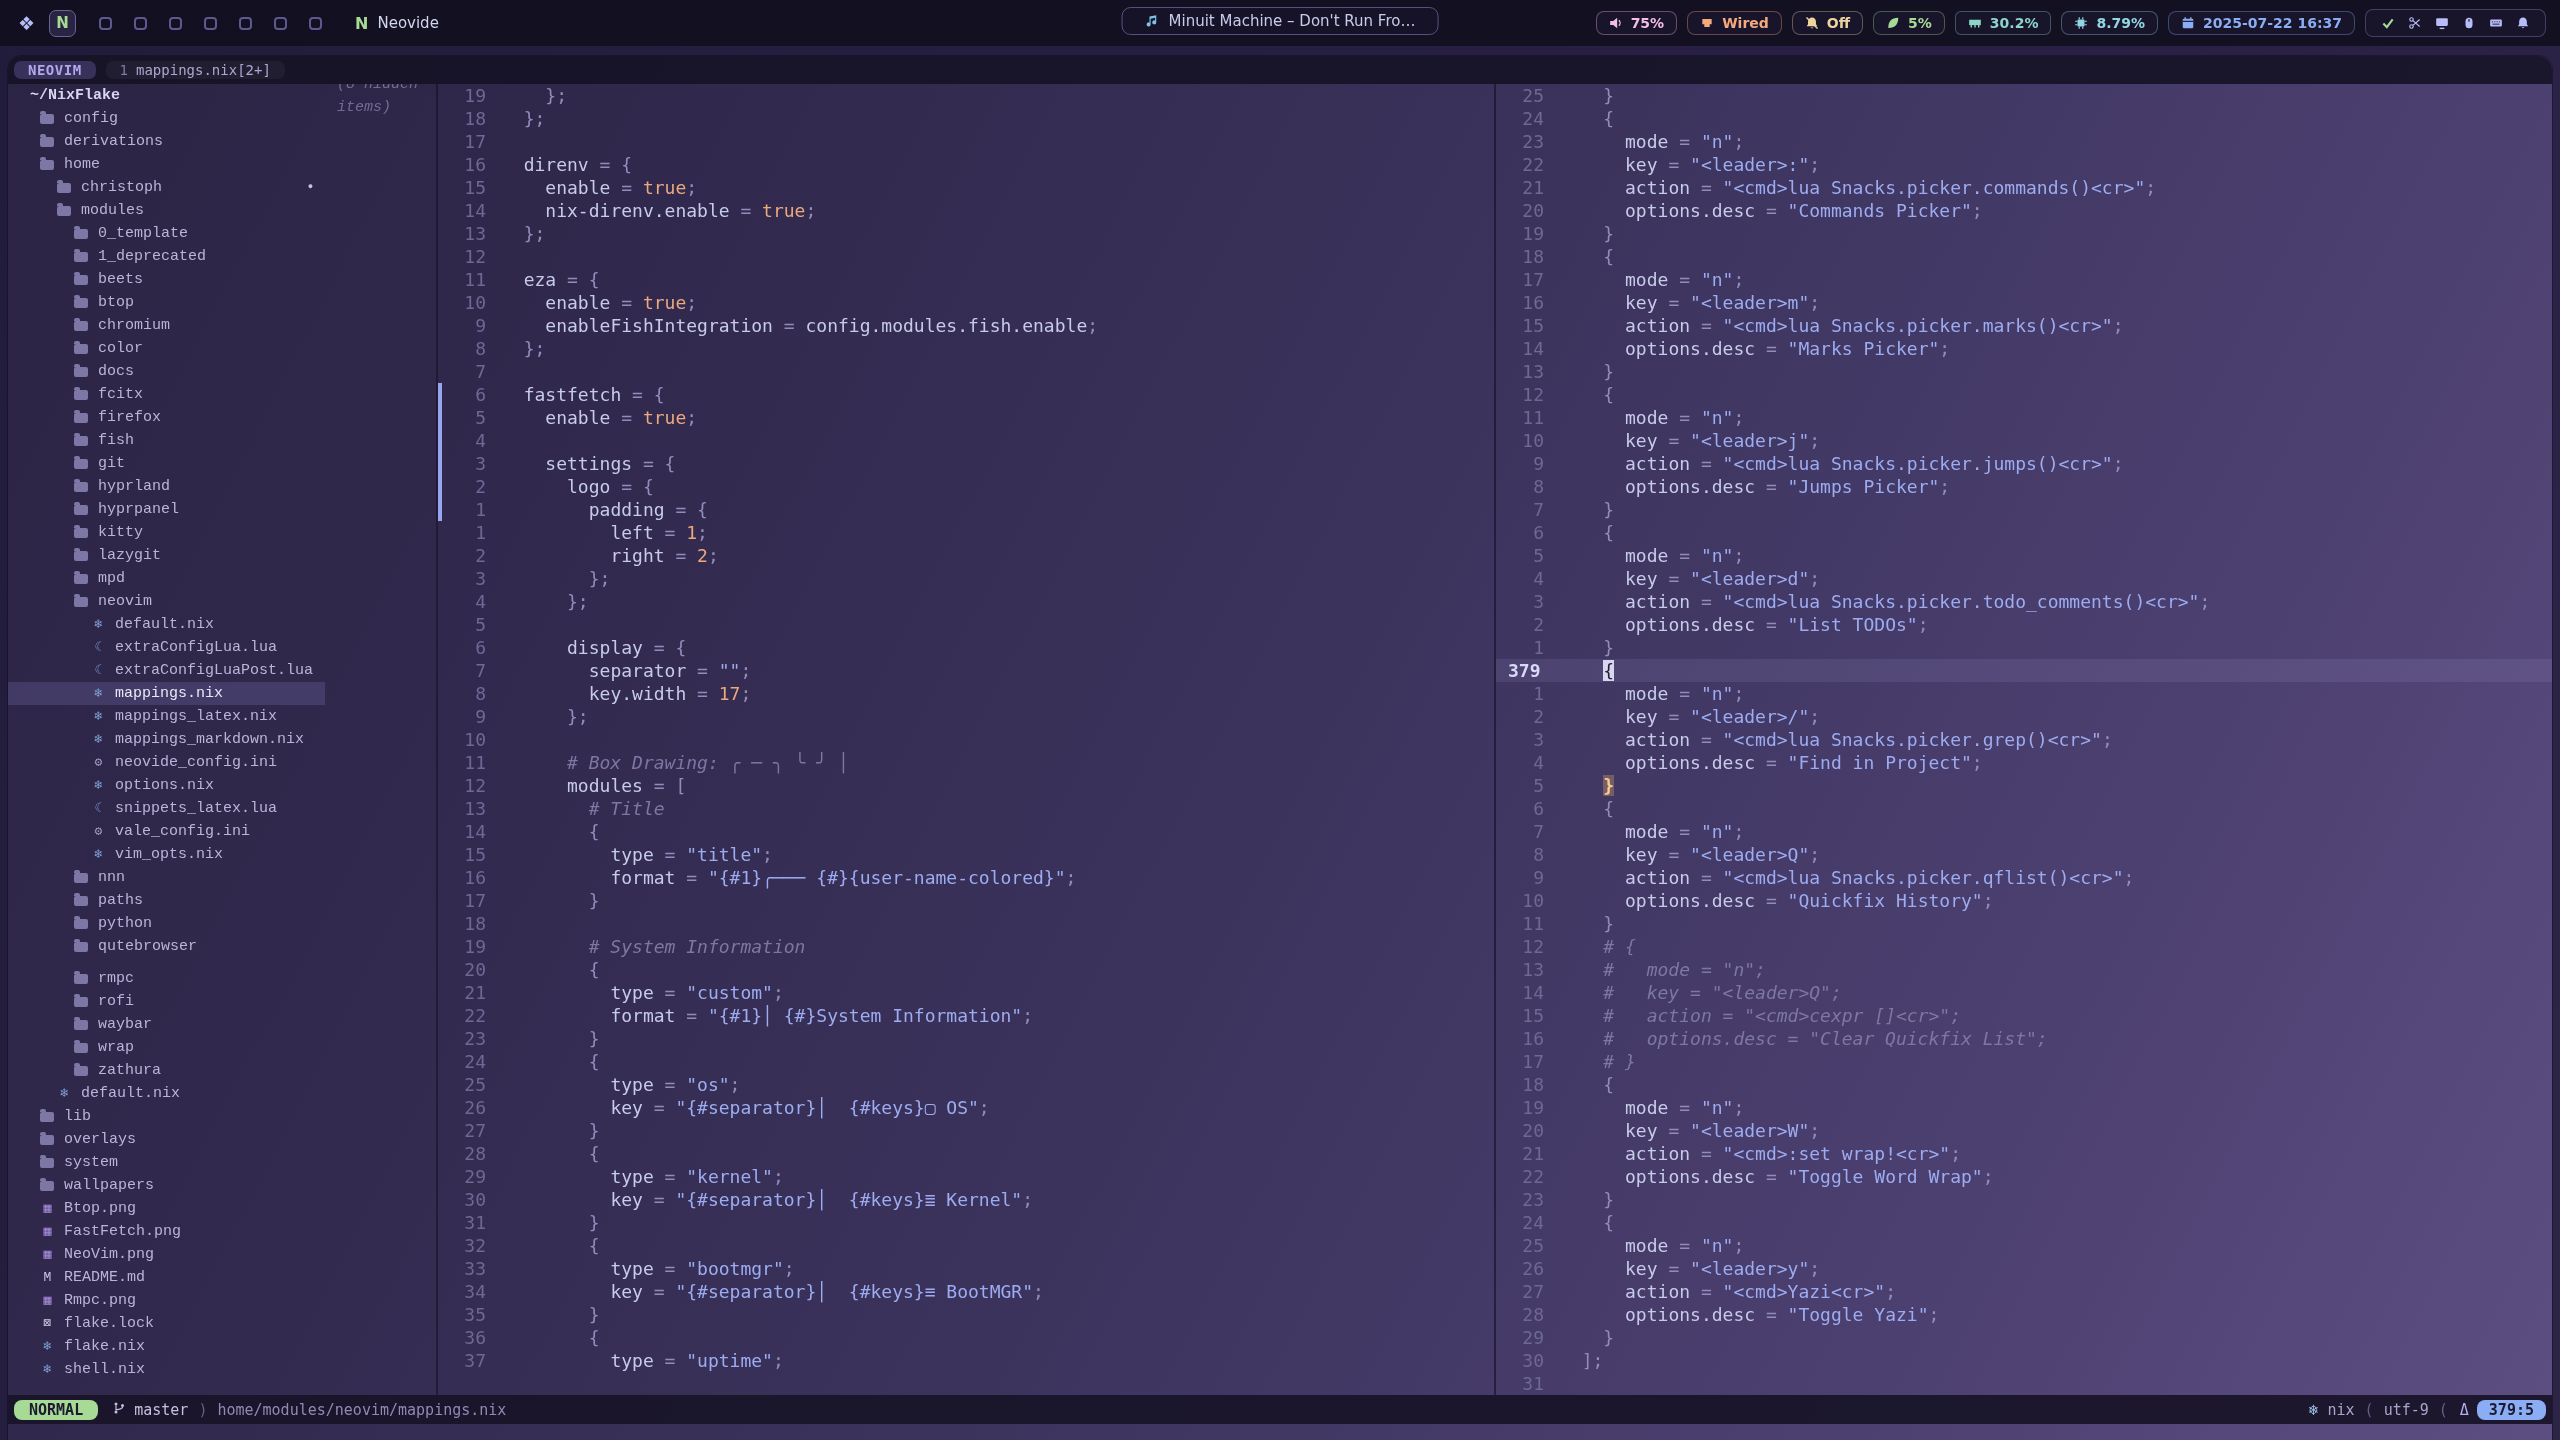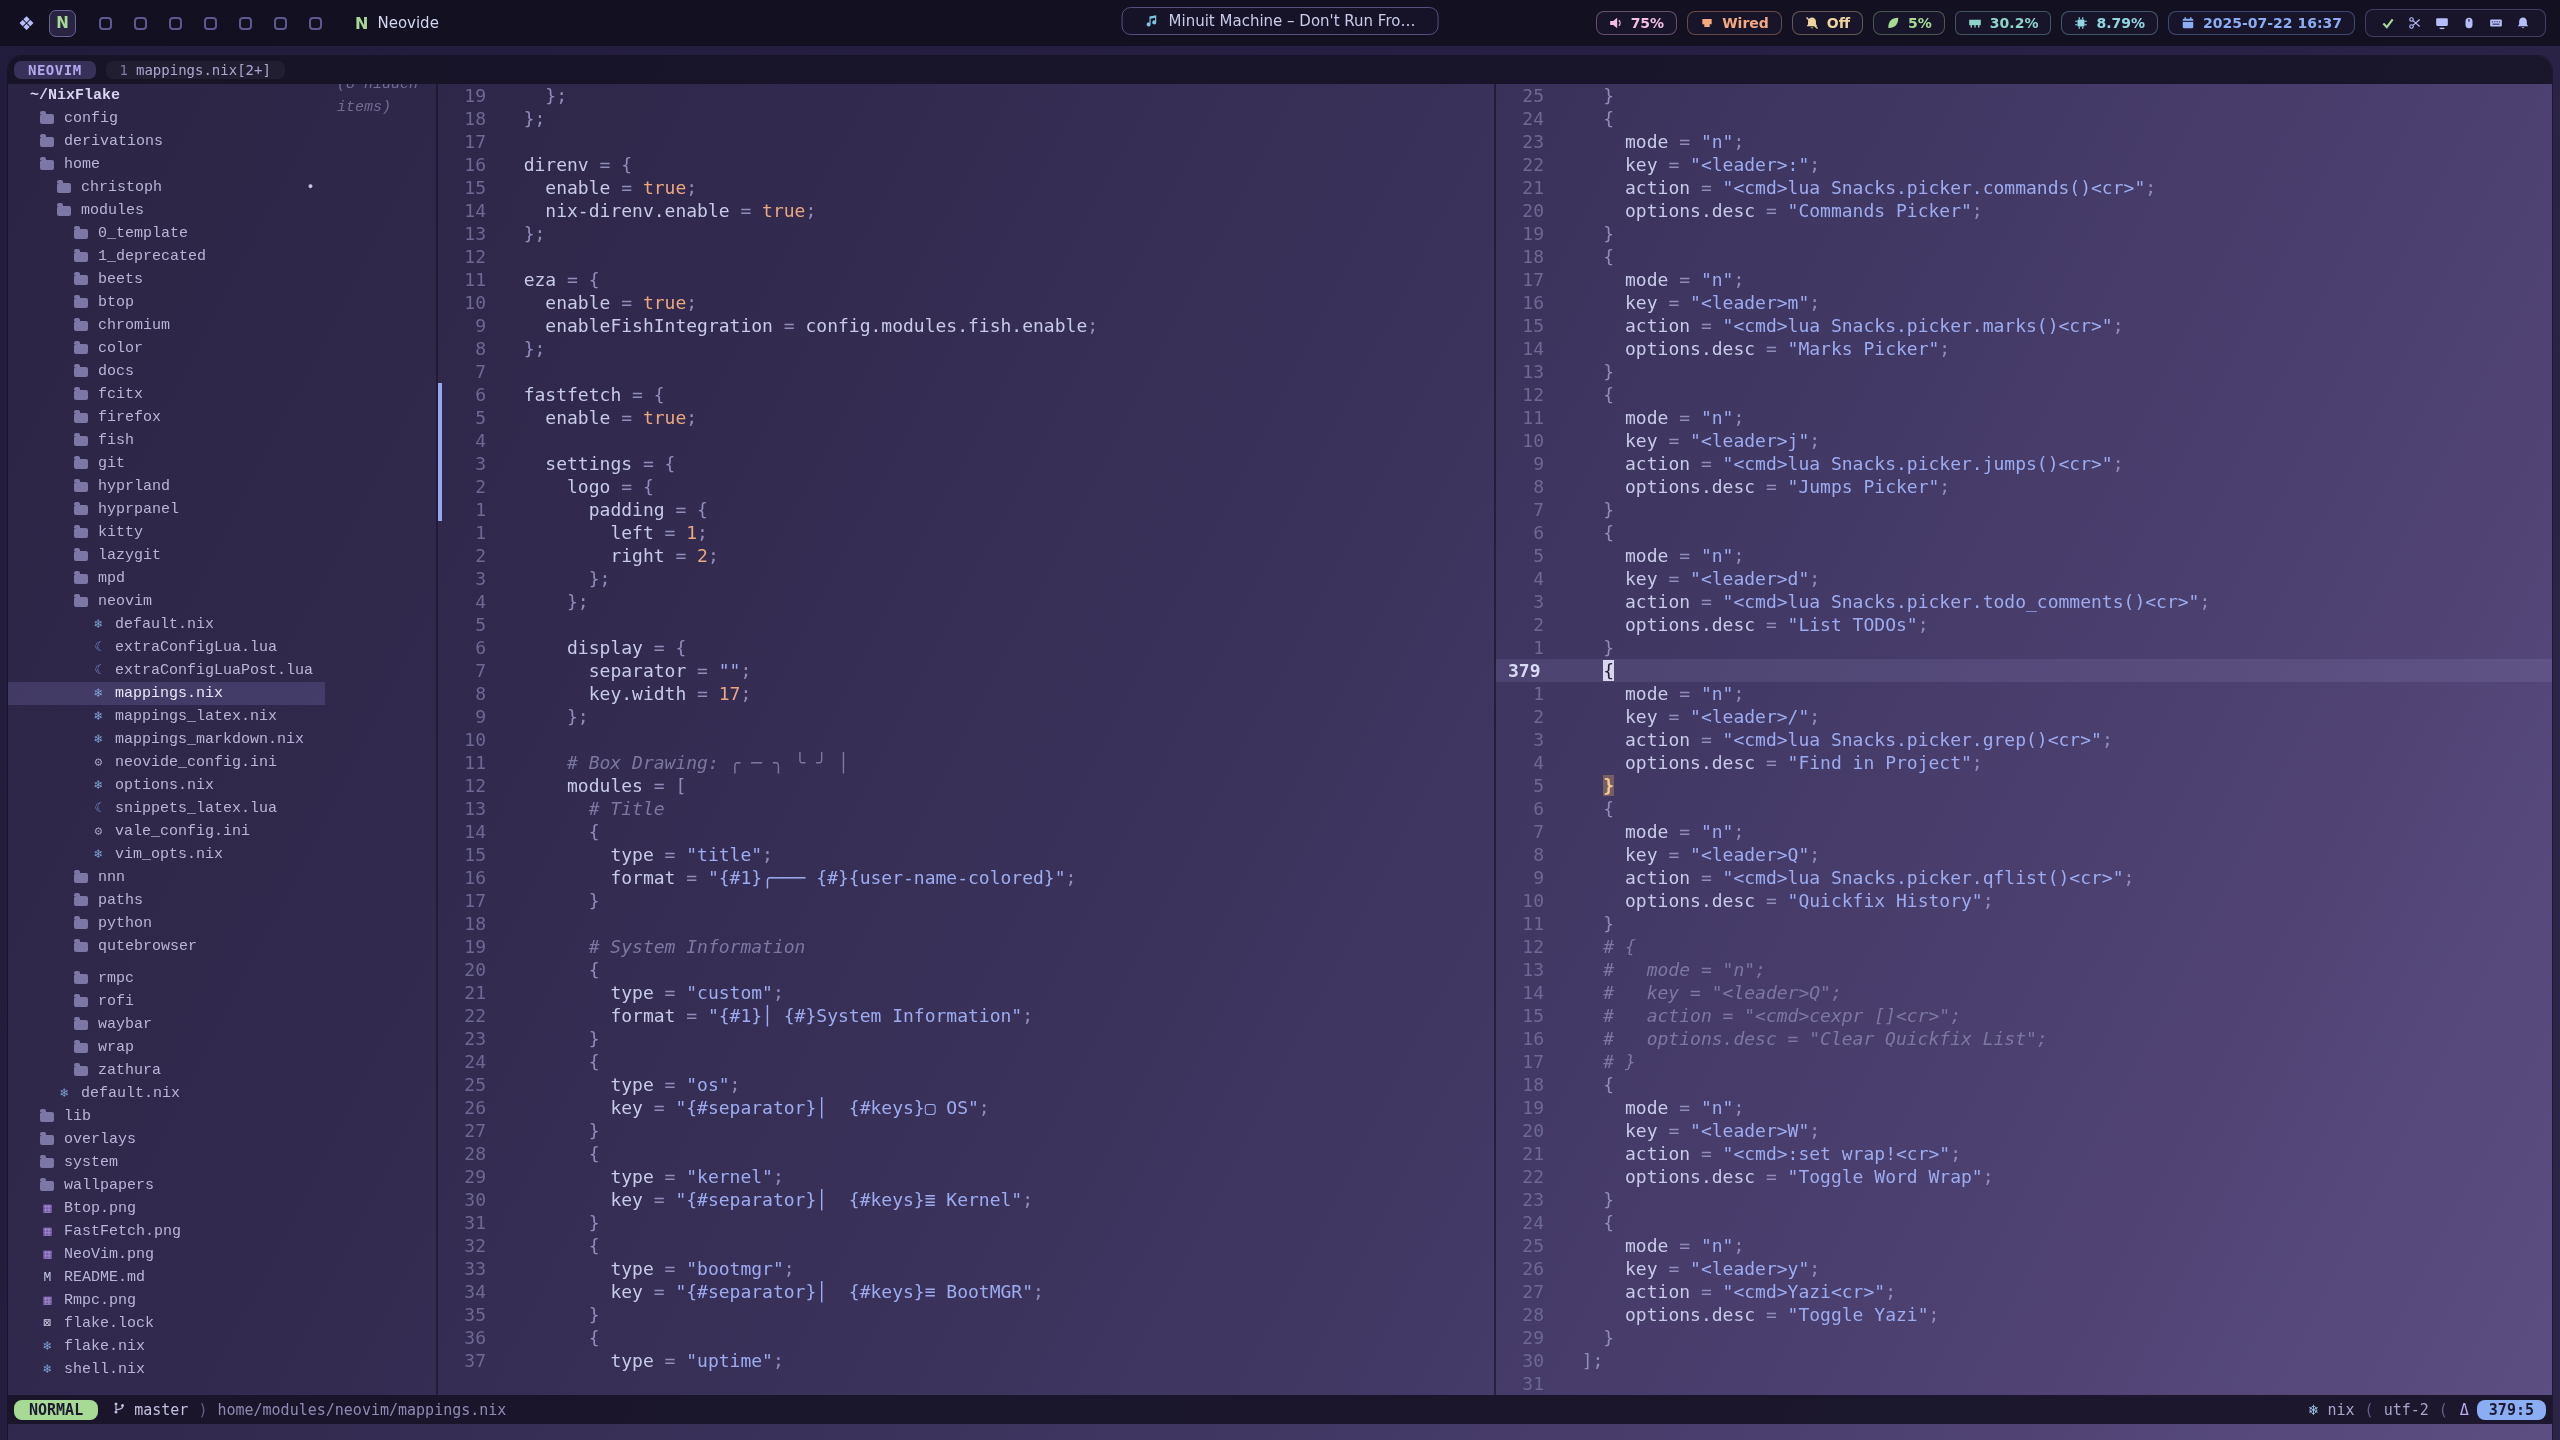--- a/index.html
+++ b/index.html
@@ -1048,21 +1048,21 @@
               <path d="M4 4.5v5M10.5 6c0 2.5-4 2-6.5 3" fill="none" stroke="currentColor" stroke-width="1.2"></path>
             </svg></span>
         <span>master</span>
       </span>
       <span class="sl-sep">)</span>
       <span class="path">home/modules/neovim/mappings.nix</span>
       <span class="sl-right">
         <span class="ft-icon">❄</span>
         <span>nix</span>
         <span class="sl-sep">(</span>
-        <span>utf-2</span>
+        <span>utf-9</span>
         <span class="sl-sep">(</span>
         <span class="delta">Δ</span>
         <span class="pos-pill" style="background: rgb(138, 173, 244);">379:5</span>
       </span>
     </footer>
     <div class="cmdline"></div>
 
   </div>
 </div>
 

